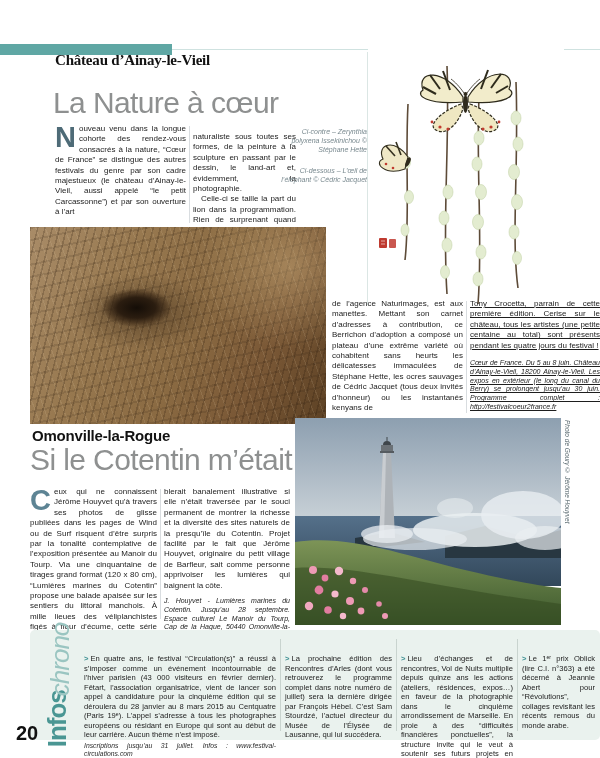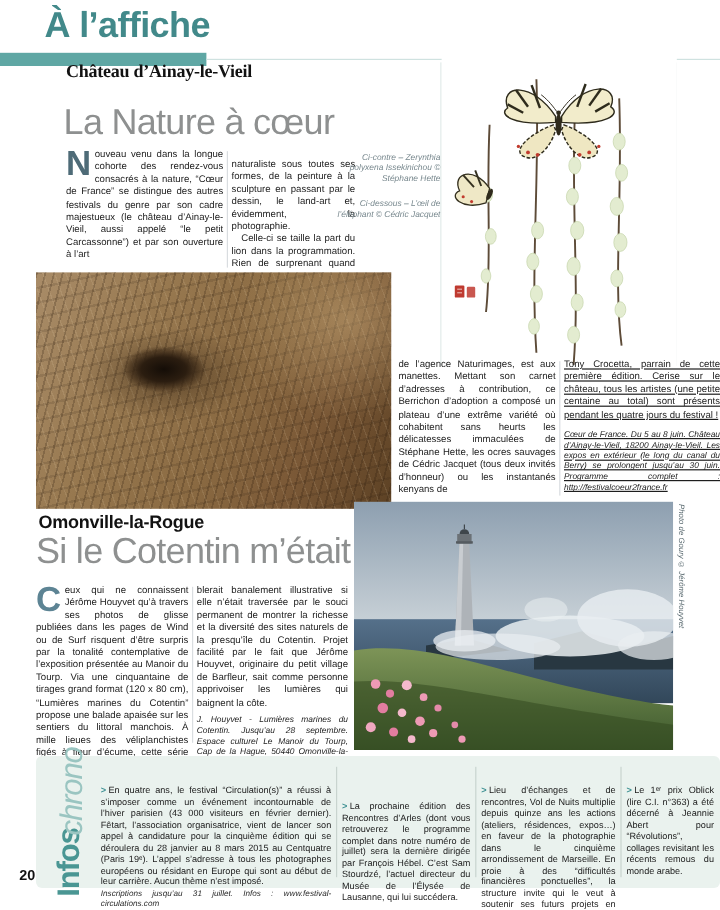--- a/index.html
+++ b/index.html
@@ -51,29 +51,28 @@
   .infos-label { position:absolute; left:50%; top:50%; transform:translate(-50%,-50%) rotate(-90deg);
                  white-space:nowrap; }
   .infos-label .b { font-size:26px; font-weight:bold; color:#4a9693; letter-spacing:-1px; }
   .infos-label .i { font-size:26px; font-style:italic; color:#9ac5c1; margin-left:-6px; position:relative; top:3px; letter-spacing:-1px; }
   .infos-col { top:654px; font-size:7.6px; line-height:9.5px; text-align:justify; color:#1c1c1c; }
   .infos-col .arrow { color:#3f9193; font-weight:bold; margin-right:2px; }
   .infos-col .note { display:block; margin-top:2px; font-size:6.8px; line-height:8.4px; font-style:italic; color:#2a2a2a; }
   .infos-sep { top:639px; height:92px; width:1px; background:#c9d4cf; }
 
   
-  .page-number { left:16px; top:722px; font-size:12px; font-weight:bold; color:#111; }
+  .page-number { left:16px; top:722px; font-size:20px; font-weight:bold; color:#111; }
   .issue-line  { left:42px; top:740px; font-size:7.5px; font-weight:bold; color:#222;margin-top:39px; }
 </style>
 </head>
 <body>
 
 <div class="page">
 
-  <h1 class="abs section-title">À l’affiche</h1>
   <div class="abs header-bar"></div>
   <div class="abs header-rule"></div>
 
   <h2 class="abs kicker" style="left:55px; top:52px;font-family:Liberation Serif, serif;">Château d’Ainay-le-Vieil</h2>
   <h3 class="abs art-title" style="left:53px; top:86px;">La Nature à cœur</h3>
 
   <div class="abs jtext" style="left:55px; top:124px; width:131px;">
     <span class="dropcap">N</span><span>ouveau venu dans la longue cohorte des rendez-vous consacrés à la nature, “Cœur de France” se distingue des autres festivals du genre par son cadre majestueux (le château d’Ainay-le-Vieil, aussi appelé “le petit Carcassonne”) et par son ouverture à l’art</span>
   </div>
   <div class="abs vsep" style="left:189px; top:126px; height:97px;"></div>
@@ -251,21 +250,21 @@
     <div class="infos-label">
       <span class="b">Infos</span><span class="i">chrono</span>
     </div>
   </div>
 
   <div class="abs infos-col" style="left:84px; width:192px;">
     <span class="arrow">&gt;</span><span>En quatre ans, le festival “Circulation(s)” a réussi à s’imposer comme un événement incontournable de l’hiver parisien (43 000 visiteurs en février dernier). Fêtart, l’association organisatrice, vient de lancer son appel à candidature pour la cinquième édition qui se déroulera du 28 janvier au 8 mars 2015 au Centquatre (Paris 19ᵉ). L’appel s’adresse à tous les photographes européens ou résidant en Europe qui sont au début de leur carrière. Aucun thème n’est imposé.</span>
     <span class="note">Inscriptions jusqu’au 31 juillet. Infos : www.festival-circulations.com</span>
   </div>
   <div class="abs infos-sep" style="left:280px;"></div>
-  <div class="abs infos-col" style="left:285px; width:107px;margin-top:13px;">
+  <div class="abs infos-col" style="left:285px; width:107px;">
     <span class="arrow">&gt;</span><span>La prochaine édition des Rencontres d’Arles (dont vous retrouverez le programme complet dans notre numéro de juillet) sera la dernière dirigée par François Hébel. C’est Sam Stourdzé, l’actuel directeur du Musée de l’Élysée de Lausanne, qui lui succédera.</span>
   </div>
   <div class="abs infos-sep" style="left:396px;"></div>
   <div class="abs infos-col" style="left:401px; width:112px;">
     <span class="arrow">&gt;</span><span>Lieu d’échanges et de rencontres, Vol de Nuits multiplie depuis quinze ans les actions (ateliers, résidences, expos…) en faveur de la photographie dans le cinquième arrondissement de Marseille. En proie à des “difficultés financières ponctuelles”, la structure invite qui le veut à soutenir ses futurs projets en adhérant à l’association (15 euros) ou en faisant un don via paypal (contact@voldenuits.com).</span>
   </div>
   <div class="abs infos-sep" style="left:517px;"></div>
   <div class="abs infos-col" style="left:522px; width:73px;">
     <span class="arrow">&gt;</span><span>Le 1ᵉʳ prix Oblick (lire C.I. n°363) a été décerné à Jeannie Abert pour “Révolutions”, collages revisitant les récents remous du monde arabe.</span>
   </div>

